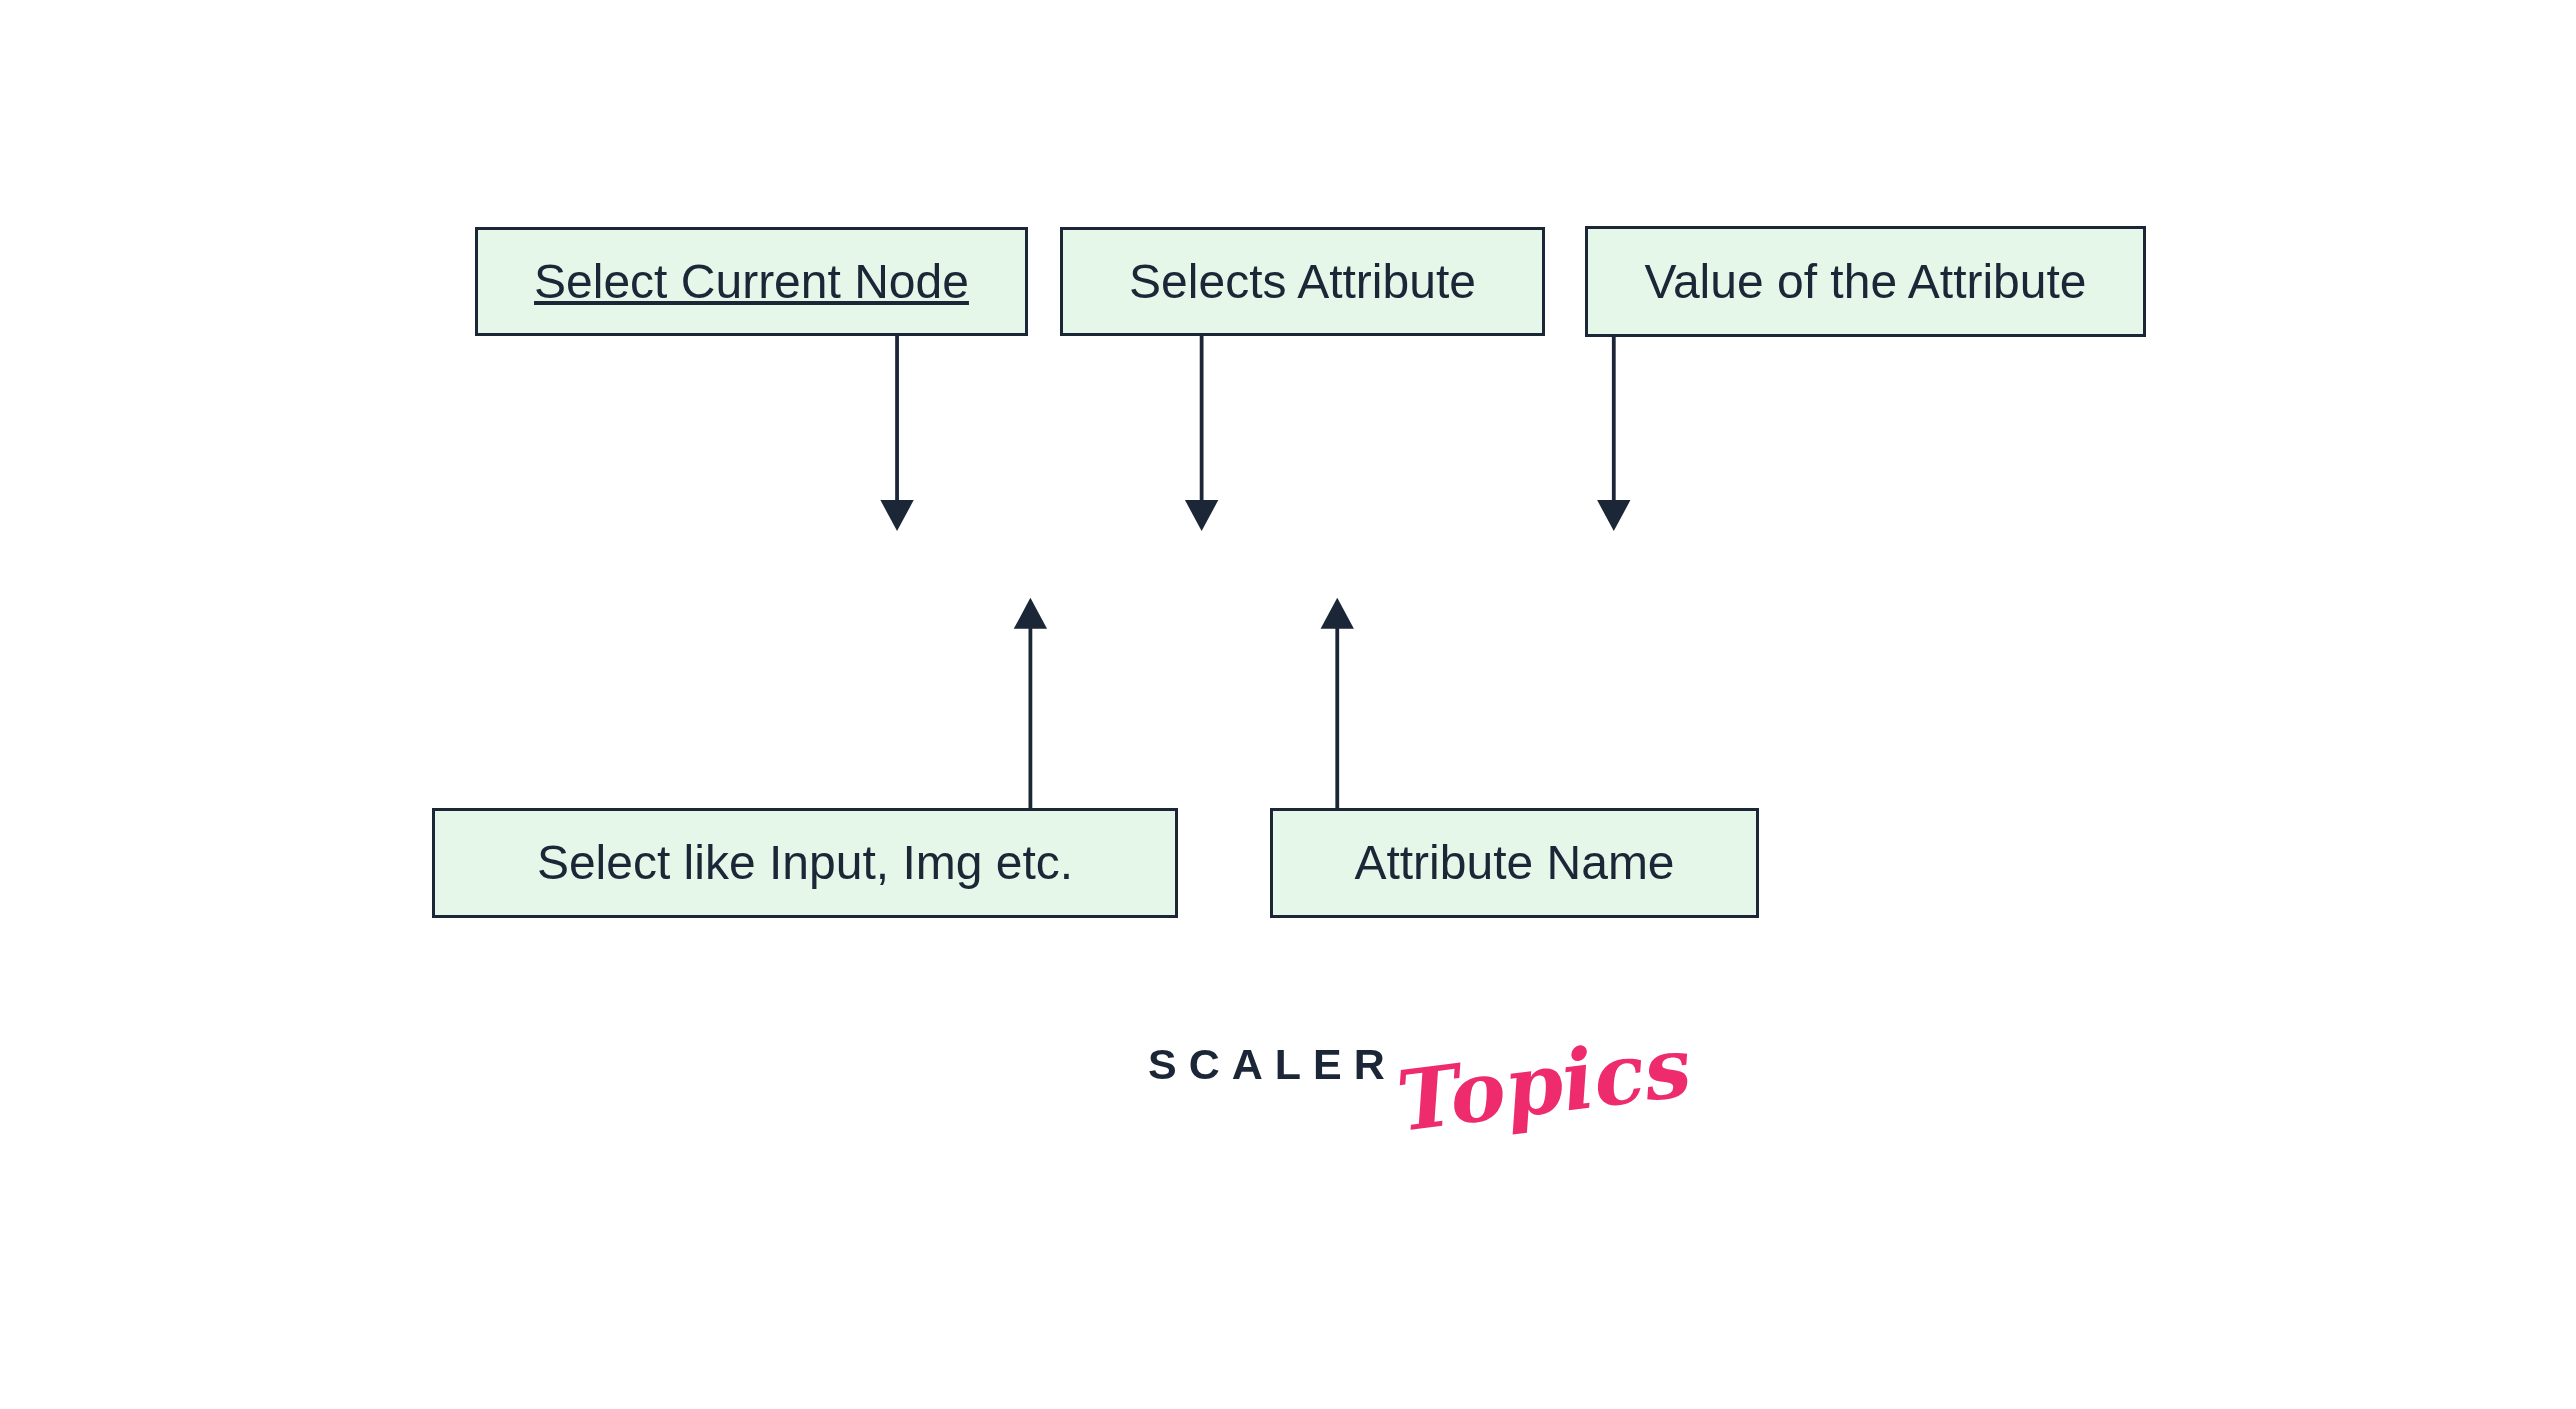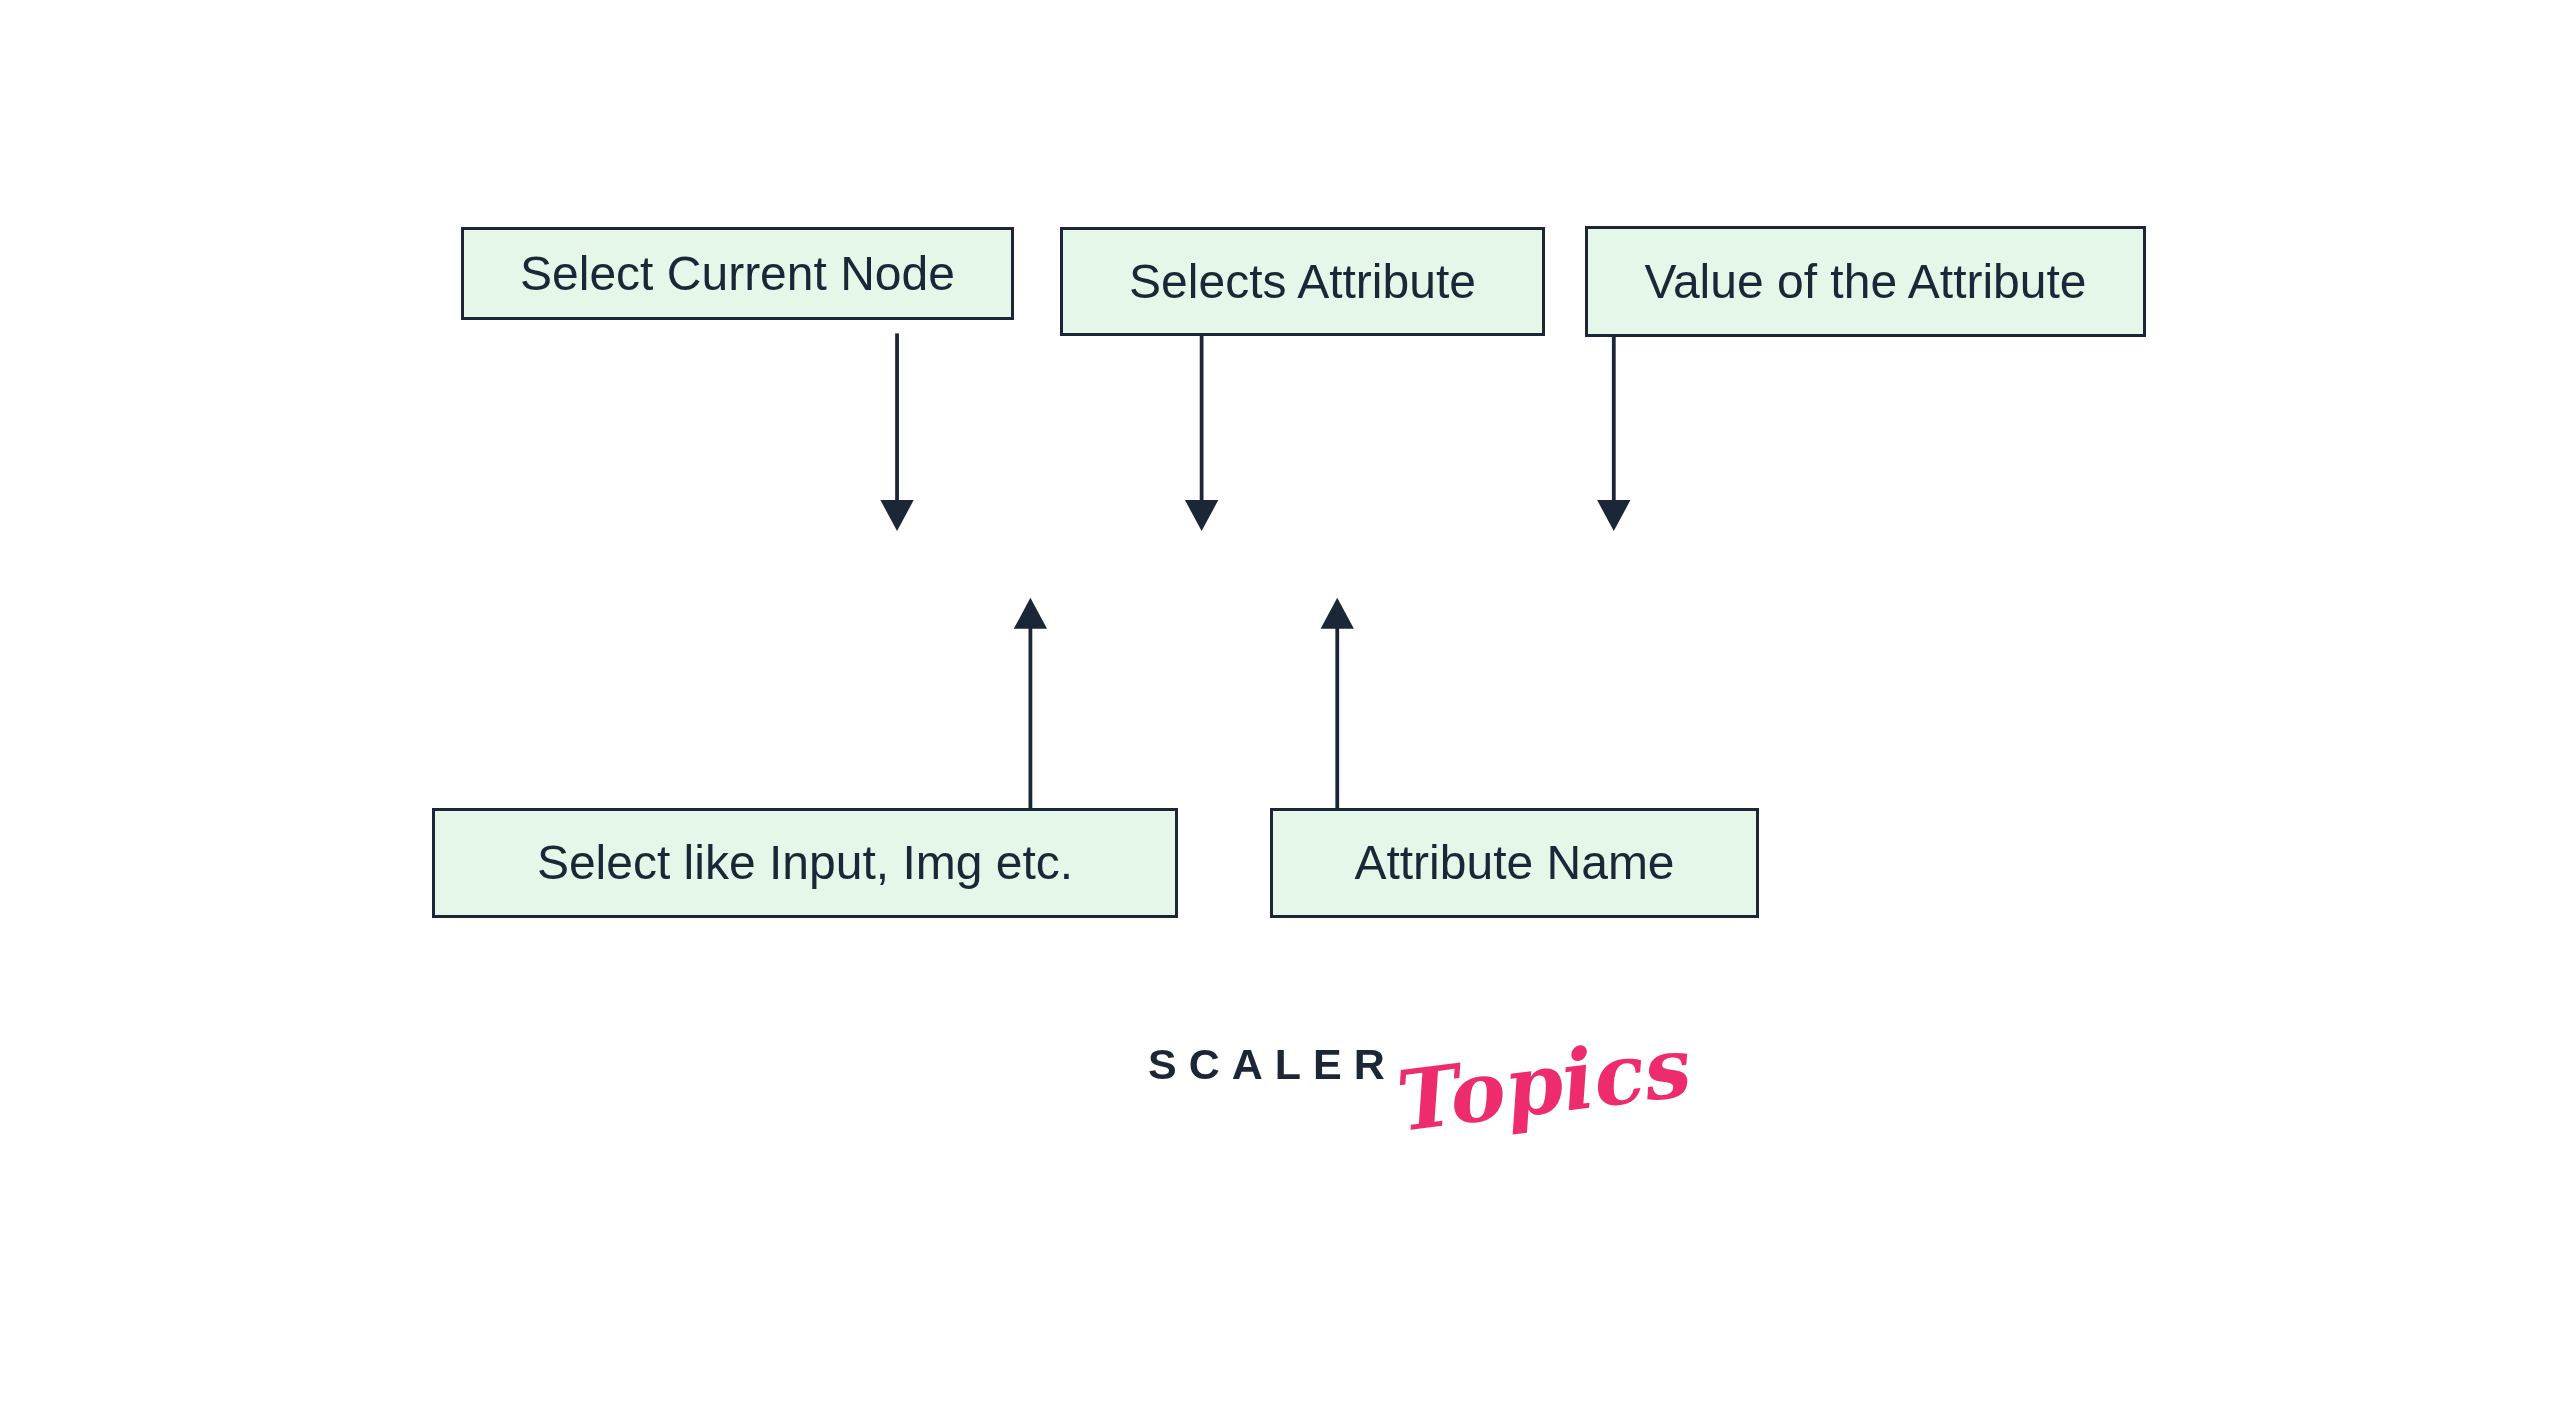--- a/index.html
+++ b/index.html
@@ -34,21 +34,21 @@
     box-sizing: border-box;
     background: #ffffff;
     border: 3.8px solid #1b2637;
     display: flex;
     align-items: center;
     justify-content: center;
     font-size: 58px;
     white-space: nowrap;
     color: #1b2637;
   }
-  #box-select-current { left: 461px;  top: 227px; width: 553px; height: 93px; }
+  #box-select-current { left: 475px;  top: 227px; width: 553px; height: 109px; text-decoration: underline; }
   #box-selects-attr   { left: 1060px; top: 227px; width: 485px; height: 109px; }
   #box-value-attr     { left: 1585px; top: 226px; width: 561px; height: 111px; }
   #box-expression     { left: 586px;  top: 485px; width: 1191px; height: 158px; }
   #box-tagname        { left: 432px;  top: 808px; width: 746px; height: 110px; }
   #box-attr-name      { left: 1227px; top: 808px; width: 489px; height: 110px; margin-left: 43px; }
 
   .arrow-layer {
     position: absolute;
     left: 0; top: 0;
     width: 2576px;

